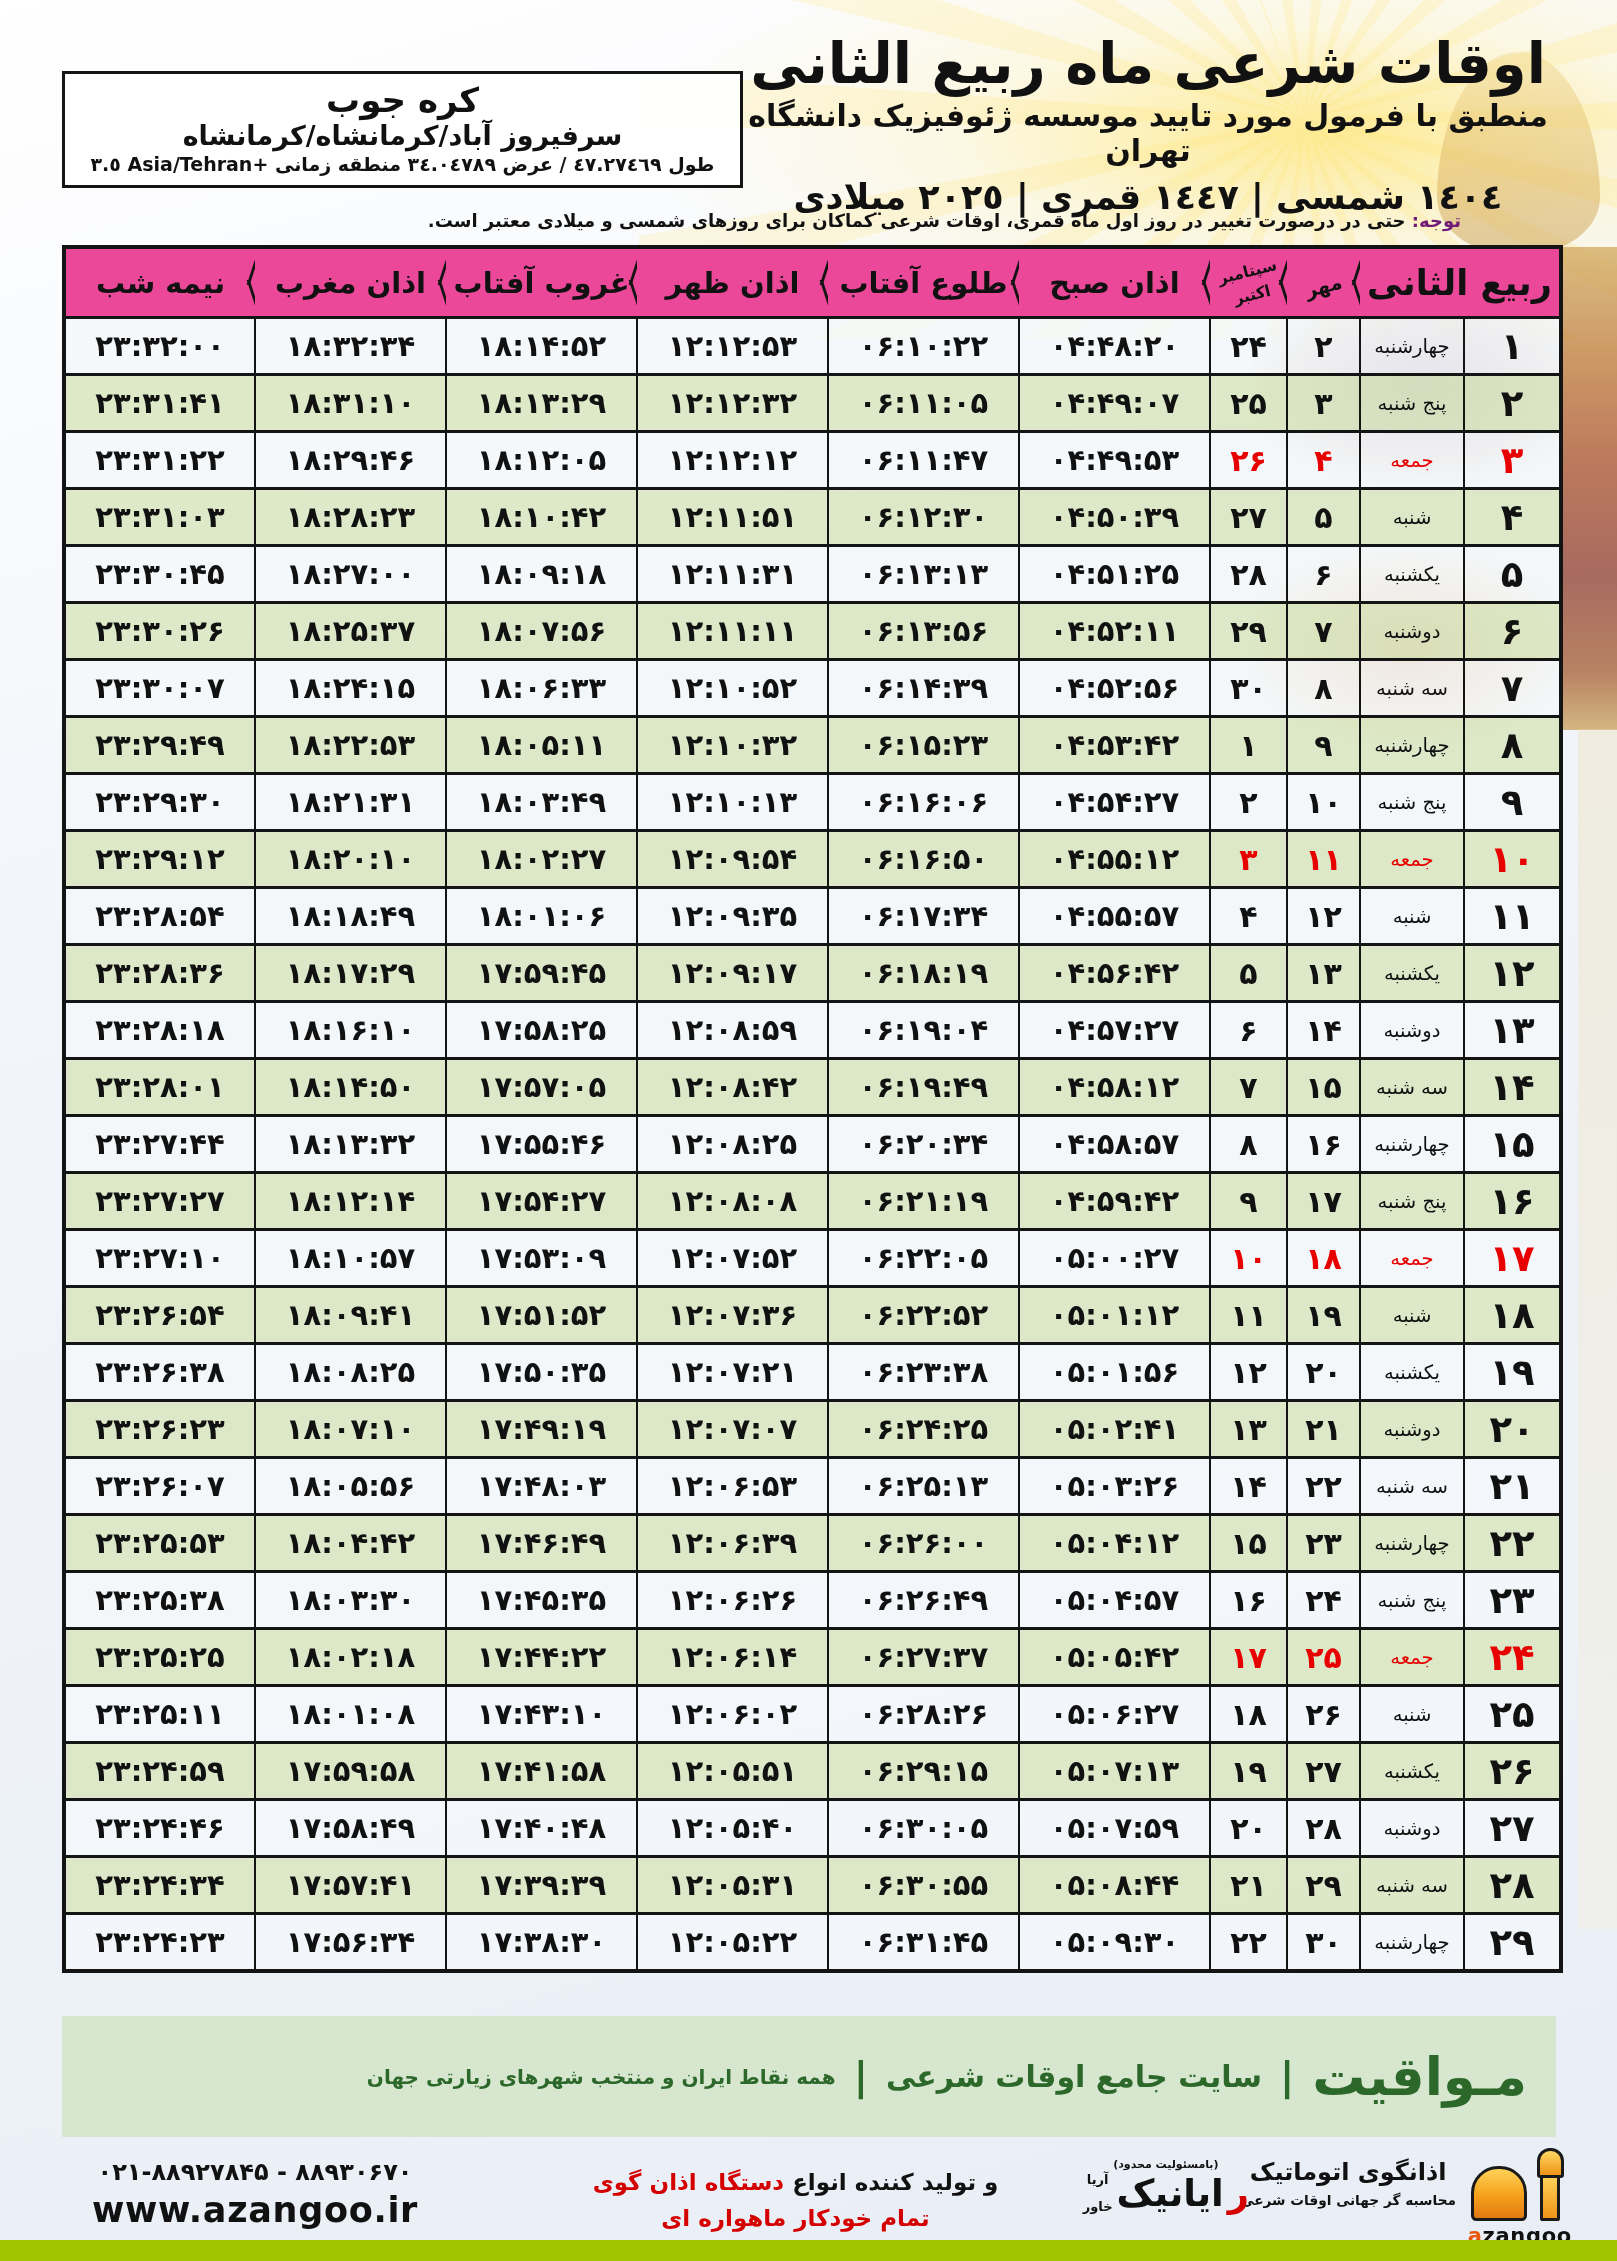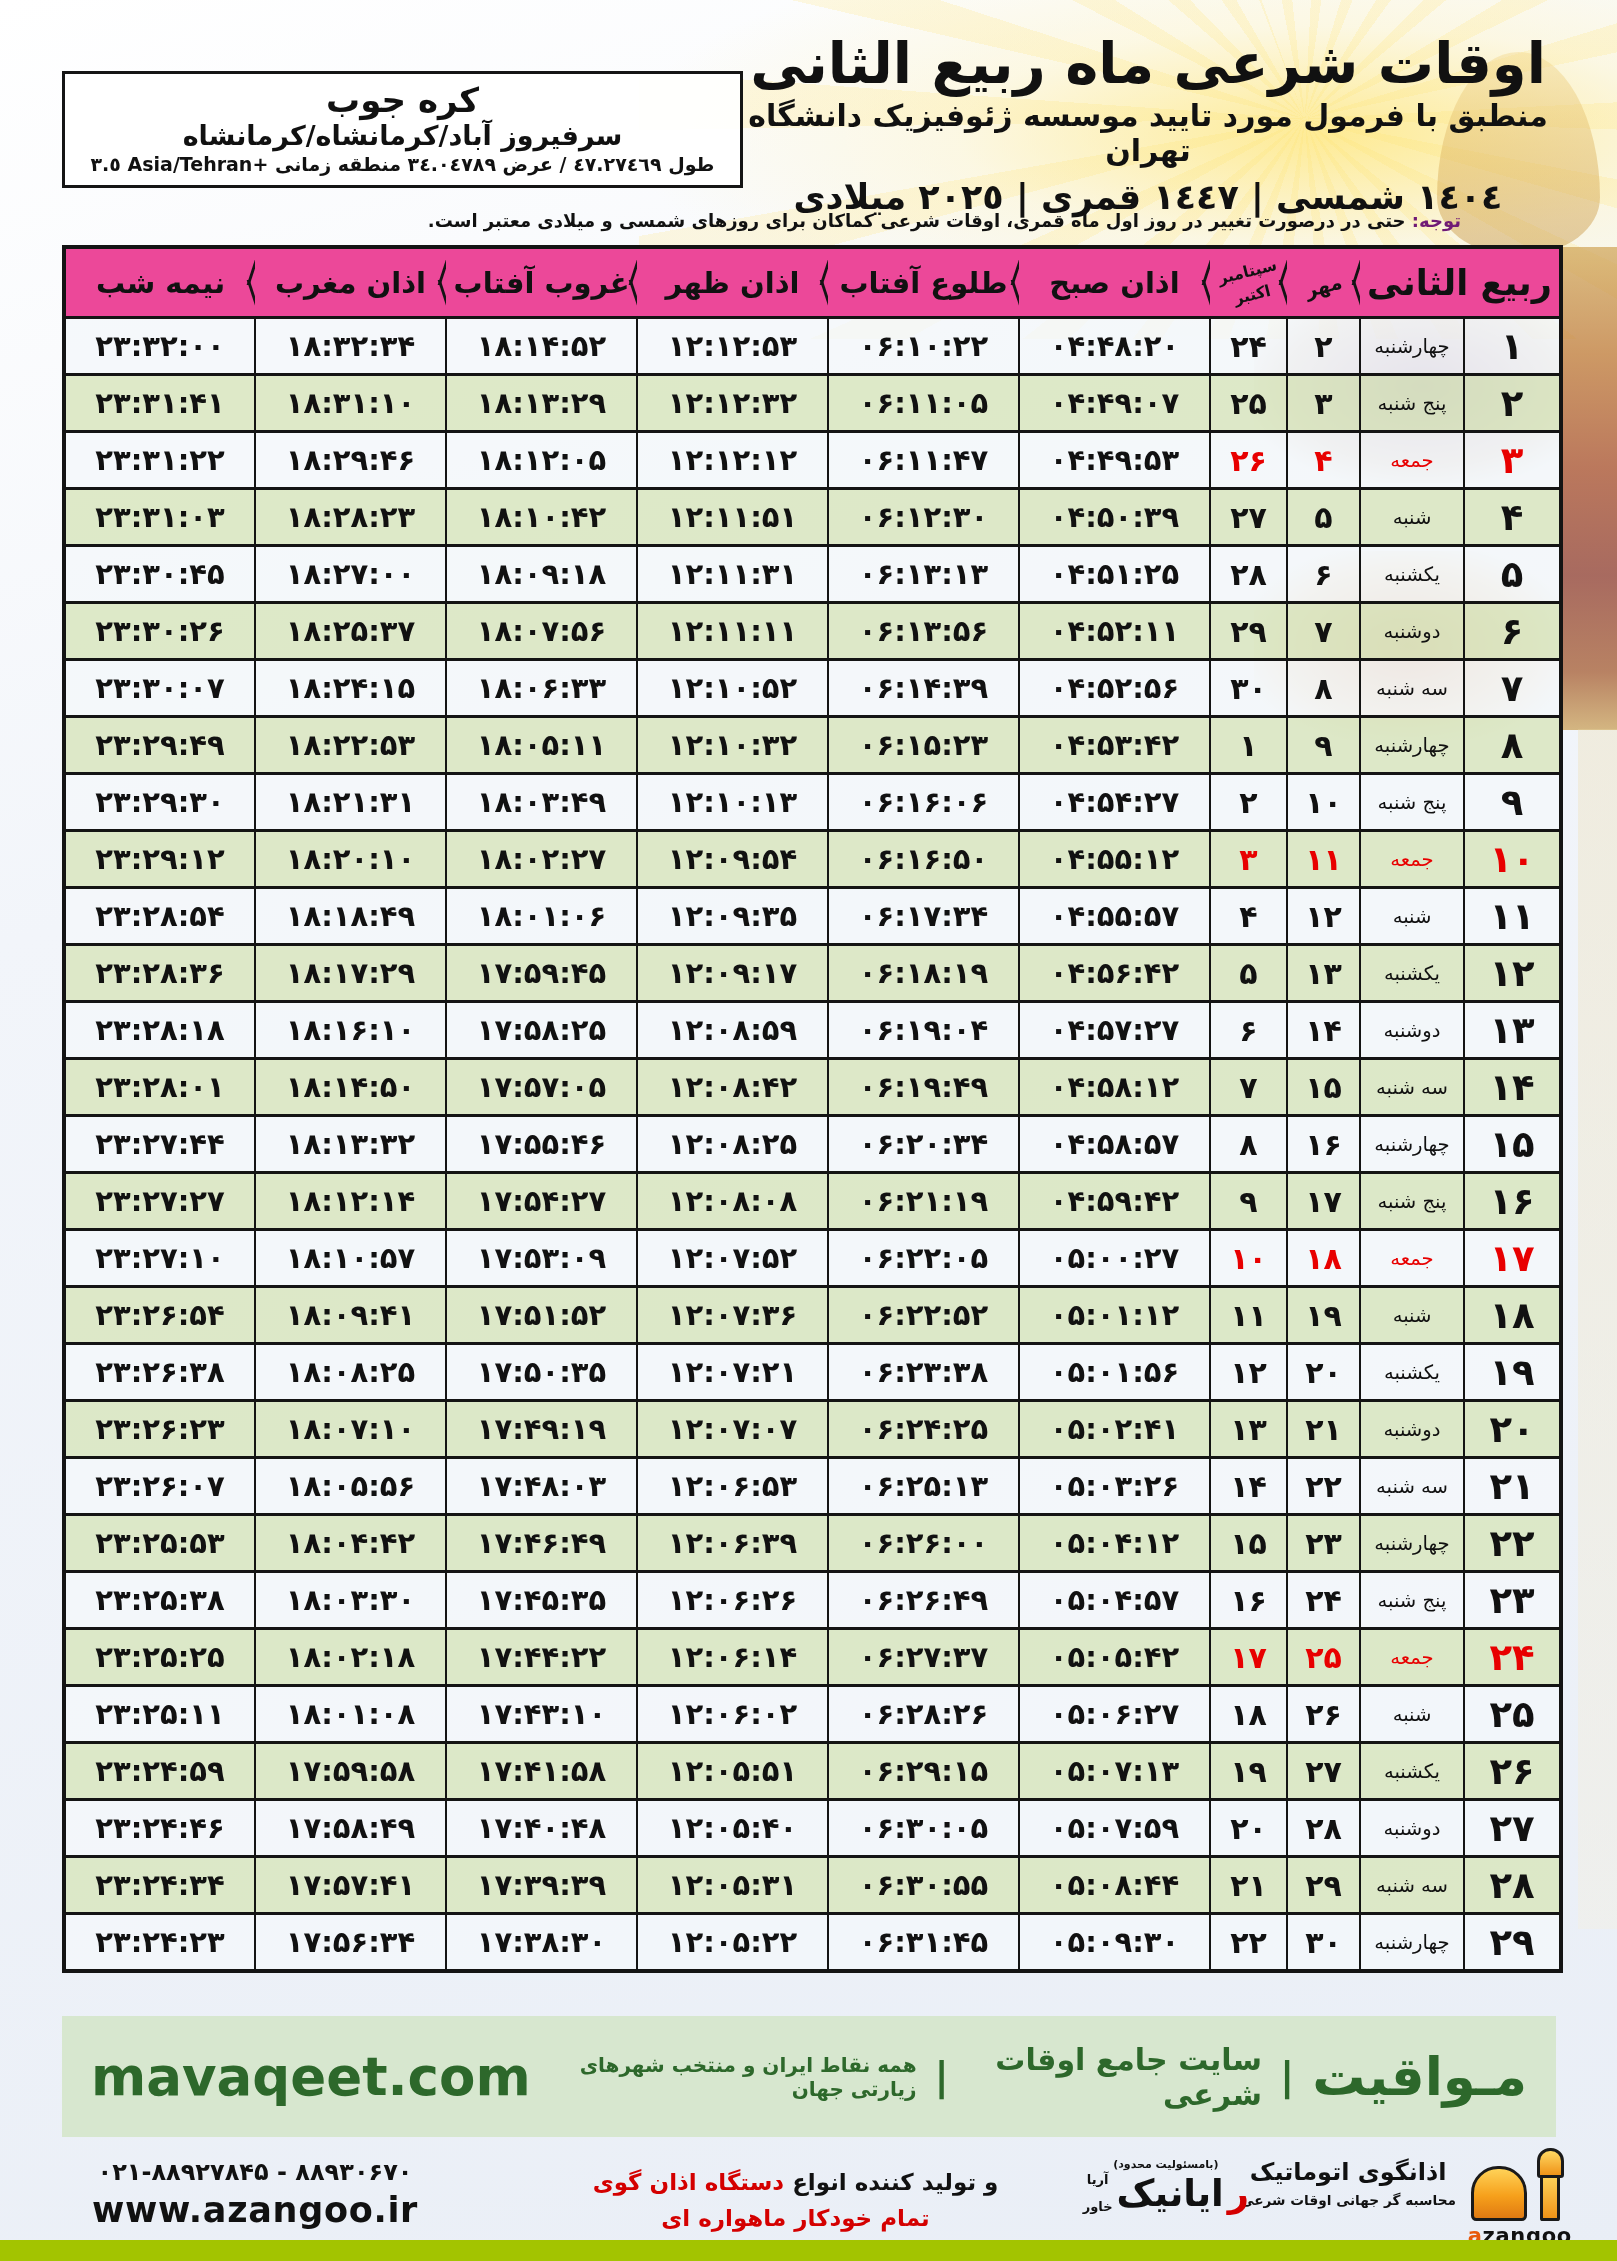--- a/index.html
+++ b/index.html
@@ -505,21 +505,20 @@
       </tr>
     </tbody>
 </table>
 
 <div class="mv-bar" dir="rtl">
   <span class="mv-brand">مـواقیت</span>
   <span class="mv-sep">|</span>
   <span class="mv-t1">سایت جامع اوقات شرعی</span>
   <span class="mv-sep">|</span>
   <span class="mv-t2">همه نقاط ایران و منتخب شهرهای زیارتی جهان</span>
-  <span class="mv-domain">mavaqeet.com</span>
 </div>
 
 <div class="f-azangoo" dir="rtl">
   <div class="az-logo">
     <div class="az-icon">
       <div class="az-dome"></div>
       <div class="az-minaret"></div>
       <div class="az-bulb"></div>
     </div>
     <div class="az-latin"><span class="a">a</span><span>zangoo</span></div>

